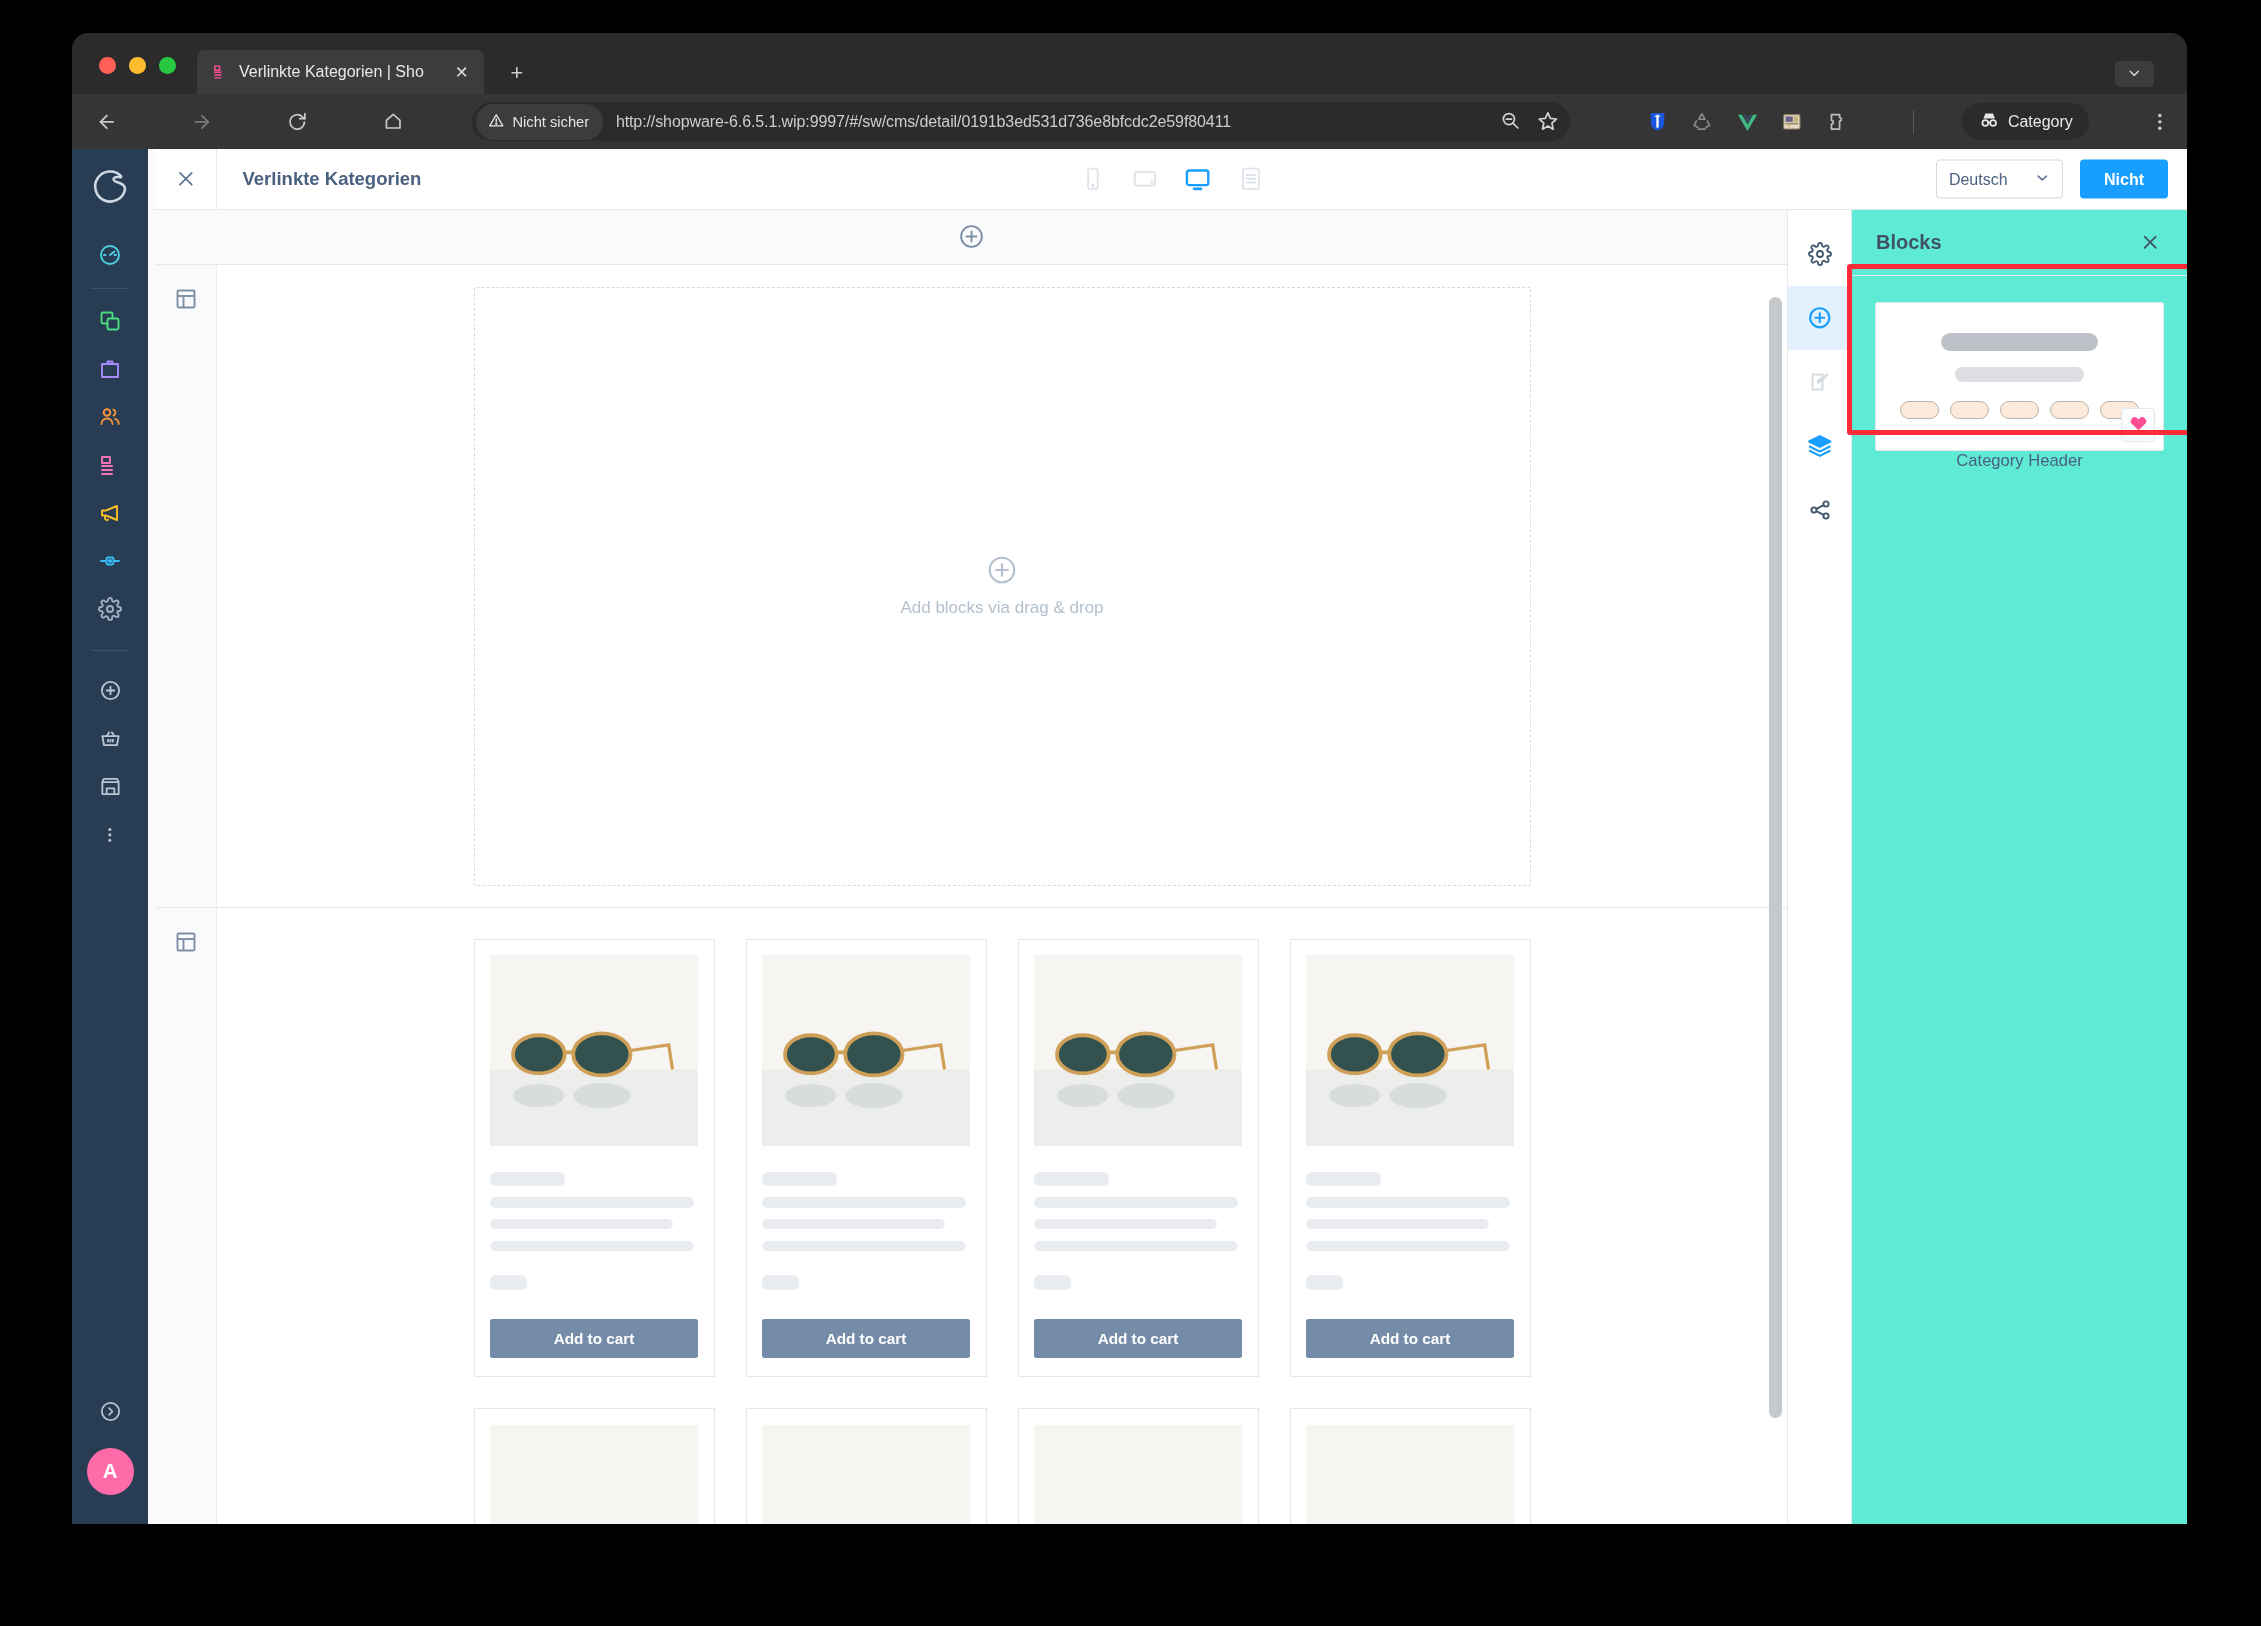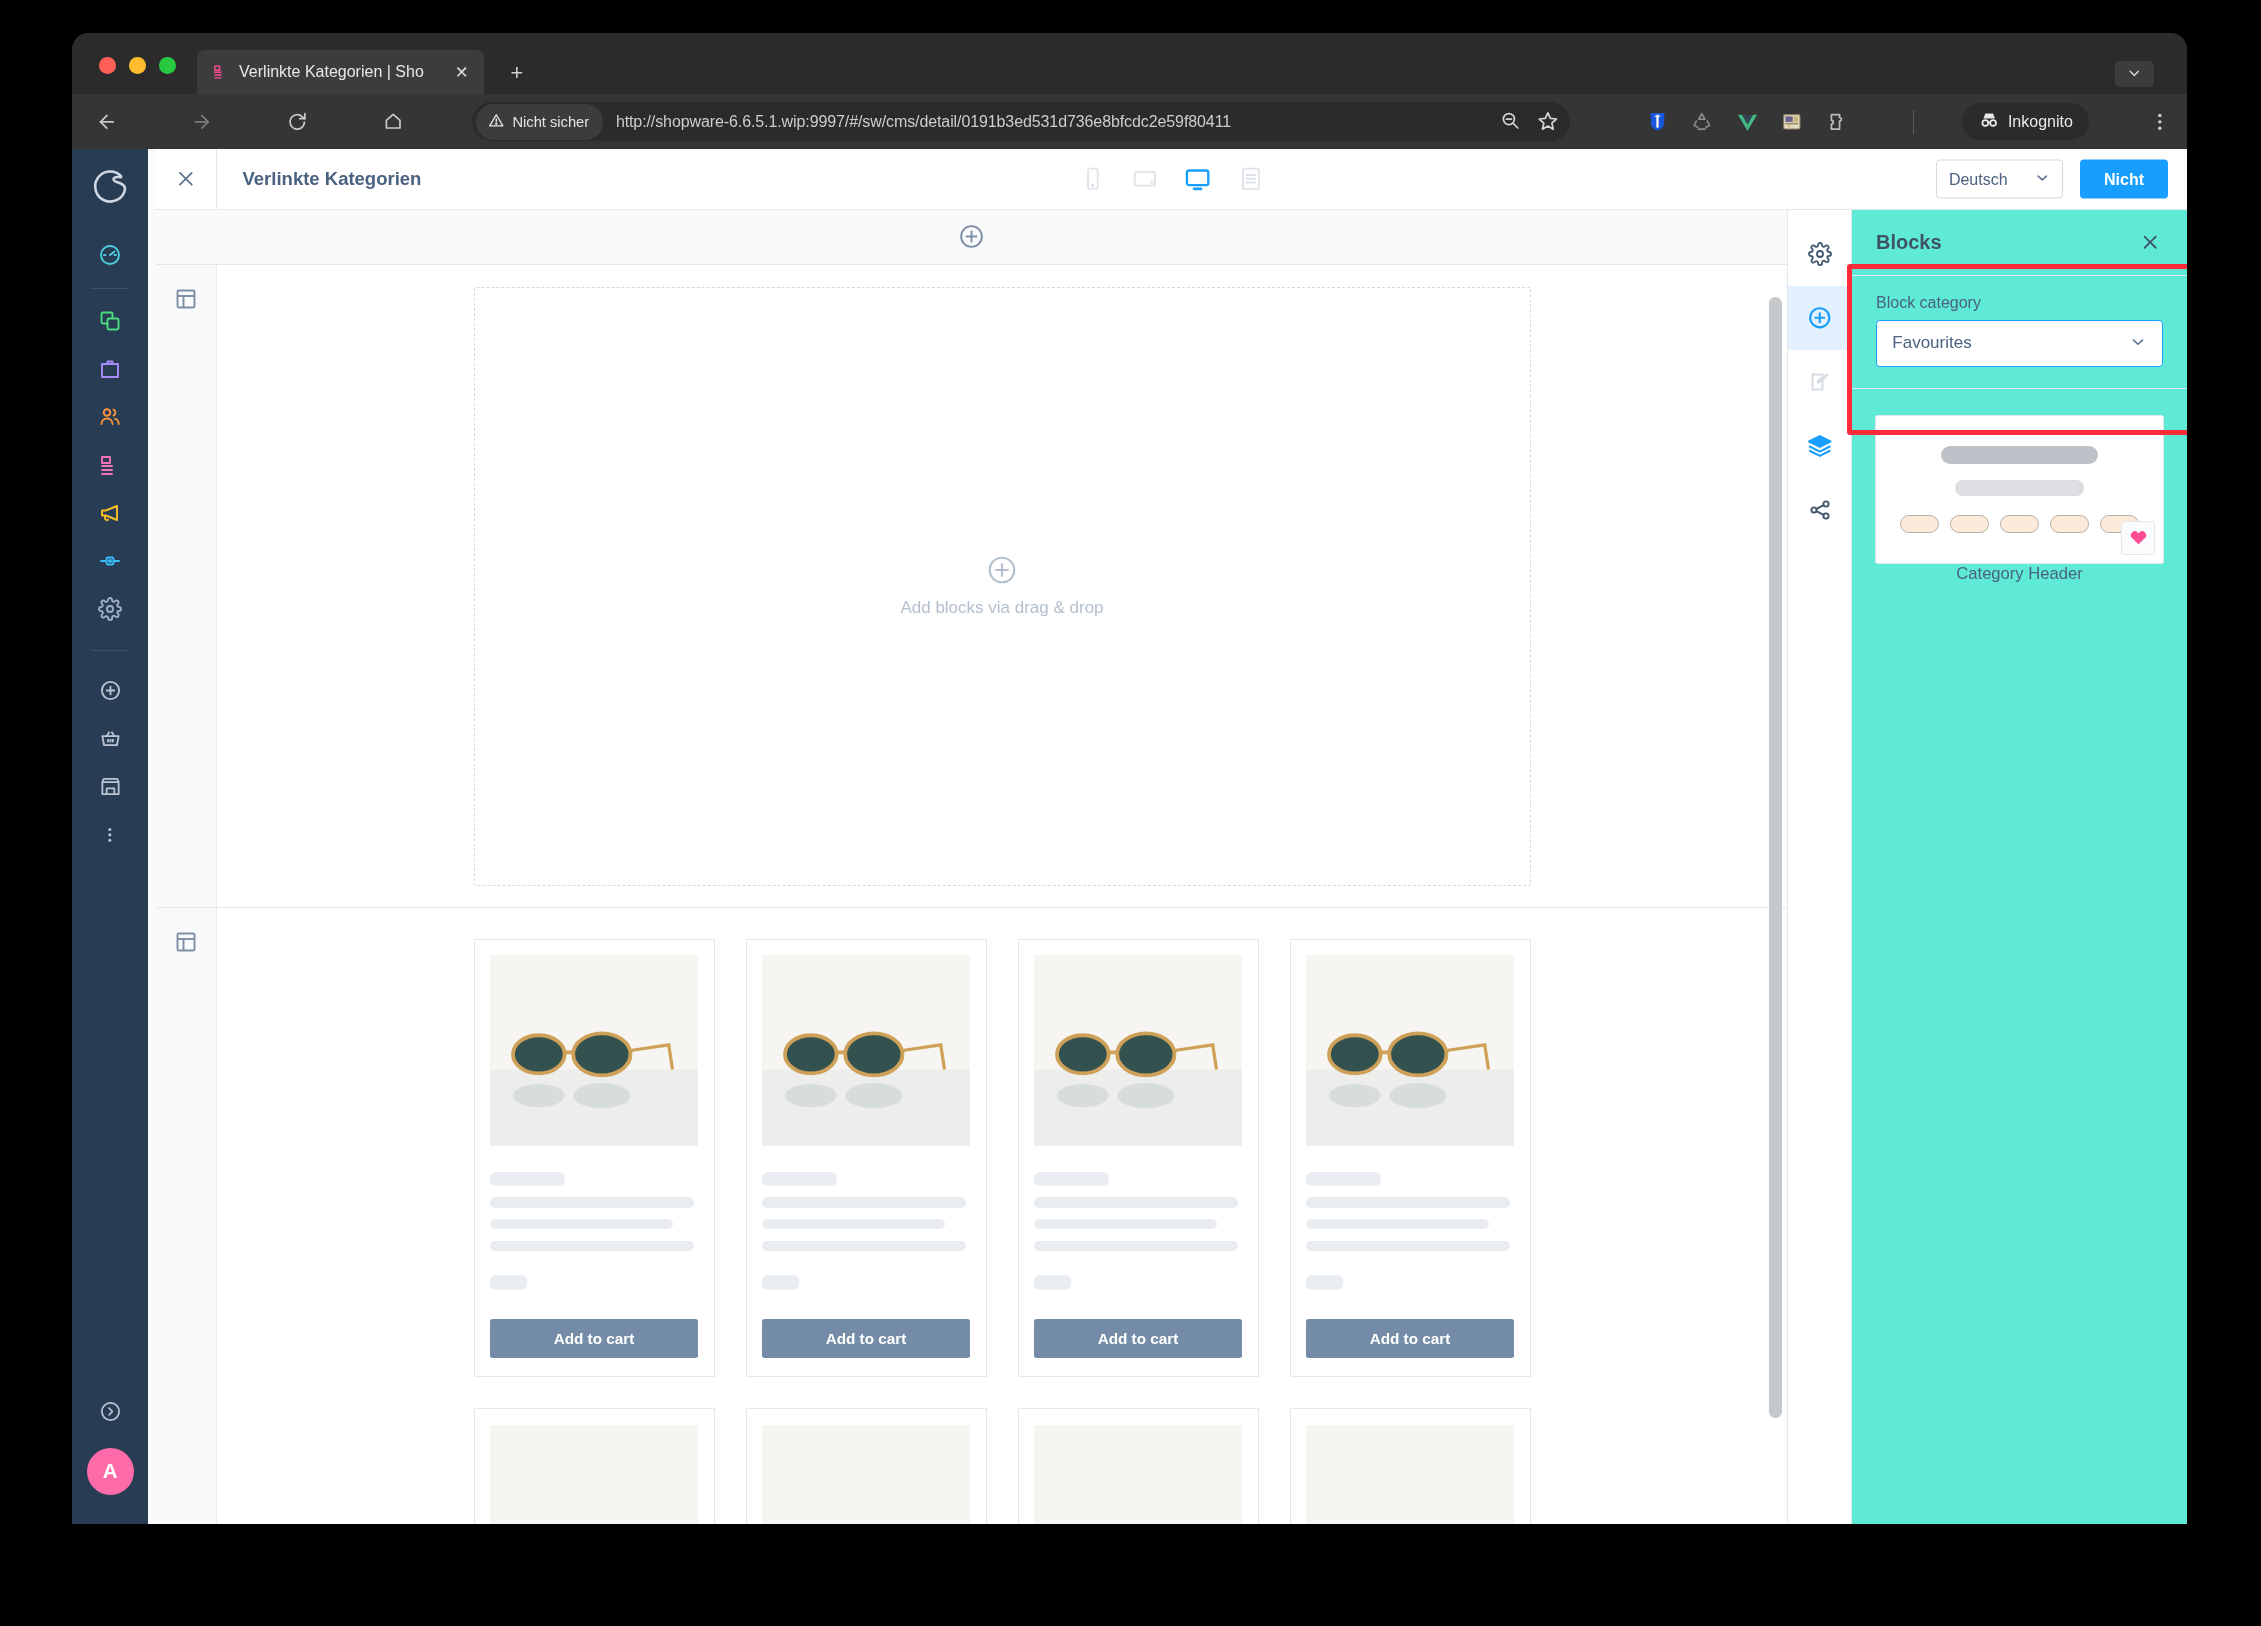--- a/index.html
+++ b/index.html
@@ -510,21 +510,21 @@
 
     <div id="incognito-chip">
       <span>
         <svg viewBox="0 0 24 24" width="20.4" height="20.4">
             <path d="M7.5 4h9l2.2 6H5.3z" fill="#e9e9e9"></path>
             <circle cx="7.4" cy="15.3" r="3.4" fill="none" stroke="#e9e9e9" stroke-width="2"></circle>
             <circle cx="16.6" cy="15.3" r="3.4" fill="none" stroke="#e9e9e9" stroke-width="2"></circle>
             <line x1="10.5" y1="14.6" x2="13.5" y2="14.6" stroke="#e9e9e9" stroke-width="2"></line>
           </svg>
       </span>
-      <span id="incognito-label">Inkognito</span>
+      <span id="incognito-label">Category</span>
     </div>
 
     <div id="browser-menu-button">
       <svg viewBox="0 0 24 24" width="21.7" height="21.7" fill="#d0d0d0">
           <circle cx="12" cy="5" r="1.9"></circle>
           <circle cx="12" cy="12" r="1.9"></circle>
           <circle cx="12" cy="19" r="1.9"></circle>
         </svg>
     </div>
   </div>
@@ -934,31 +934,20 @@
           <div id="blocks-header">
             <span id="blocks-title">Blocks</span>
             <span id="blocks-close-button">
               <svg viewBox="0 0 24 24" width="20.4" height="20.4" fill="none" stroke="#42566d" stroke-width="2.2" stroke-linecap="round">
                   <line x1="5.5" y1="5.5" x2="18.5" y2="18.5"></line>
                   <line x1="18.5" y1="5.5" x2="5.5" y2="18.5"></line>
                 </svg>
             </span>
           </div>
 
-          <div id="block-category-group">
-            <label id="block-category-label">Block category</label>
-            <div id="block-category-select">
-              <span id="block-category-value">Favourites</span>
-              <span>
-                <svg viewBox="0 0 24 24" width="18" height="18" fill="none" stroke="#5c7290" stroke-width="2.1" stroke-linecap="round" stroke-linejoin="round">
-                    <polyline points="6 9.5 12 15 18 9.5"></polyline>
-                  </svg>
-              </span>
-            </div>
-          </div>
 
           <div id="blocks-list">
             <div class="block-card">
               <div class="block-preview">
                 <div class="bp-bar-lg"></div>
                 <div class="bp-bar-sm"></div>
                 <div class="bp-pills">
                   <div class="bp-pill"></div>
                   <div class="bp-pill"></div>
                   <div class="bp-pill"></div>

